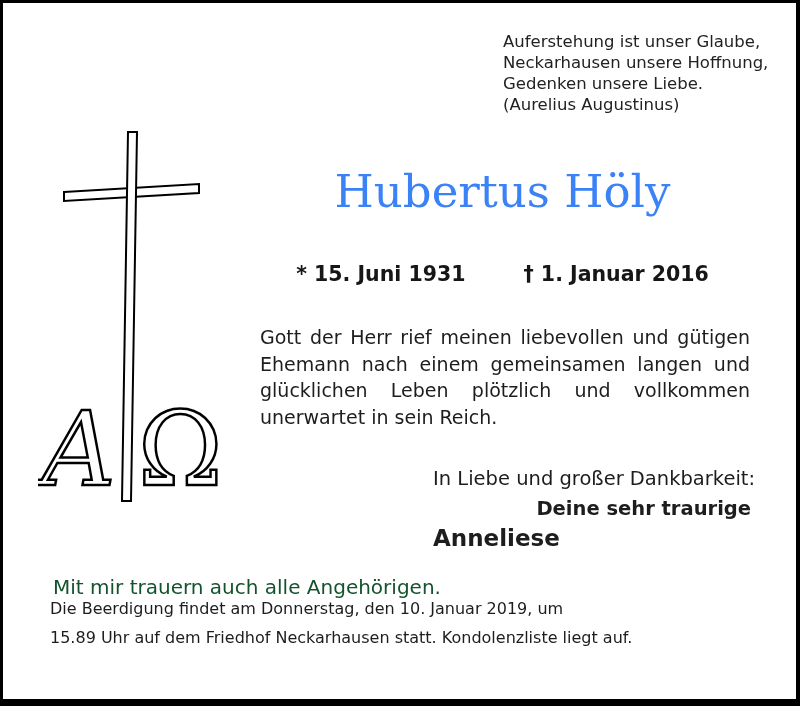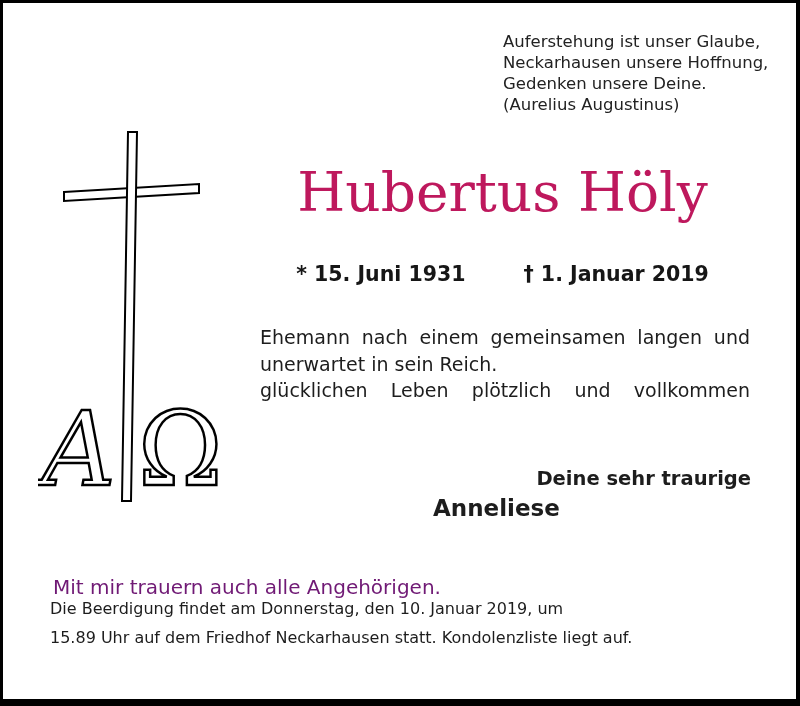--- a/index.html
+++ b/index.html
@@ -36,24 +36,24 @@
     top: 122px;
   }
   
   .deceased-name {
     position: absolute;
     left: 242px;
     top: 152px;
     width: 515px;
     text-align: center;
     font-family: "DejaVu Serif", "Liberation Serif", serif;
-    font-size: 55px;
+    font-size: 45px;
     line-height: 74px;
     font-weight: 500;
-    color: #be185d;
+    color: #3b82f6;
     white-space: nowrap;
   }
   
   .dates-row {
     position: absolute;
     left: 242px;
     top: 259px;
     width: 515px;
     display: flex;
     justify-content: center;
@@ -103,21 +103,21 @@
     font-size: 23px;
     text-align: left;
     line-height: 28px;
   }
   
   .mourners {
     position: absolute;
     left: 50px;
     top: 572px;
     font-size: 20px;
-    color: #701a75;
+    color: #14532d;
     white-space: nowrap;
   }
   
   .funeral-info {
     position: absolute;
     left: 47px;
     top: 592px;
     width: 735px;
     font-size: 16px;
     line-height: 28.5px;
@@ -127,51 +127,53 @@
   }
 </style>
 </head>
 <body>
 
 <div class="notice">
 
   <div class="epigraph">
     <div>Auferstehung ist unser Glaube,</div>
     <div>Neckarhausen unsere Hoffnung,</div>
-    <div>Gedenken unsere Deine.</div>
+    <div>Gedenken unsere Liebe.</div>
     <div>(Aurelius Augustinus)</div>
   </div>
 
   <div class="cross-art">
     <svg width="185" height="385" viewBox="0 0 185 385">
 
       <text x="4" y="360" font-family="DejaVu Serif, serif" font-style="italic" font-size="102" fill="#ffffff" stroke="#000000" stroke-width="2.5">Α</text>
 
       <text x="100" y="360" font-family="DejaVu Serif, serif" font-size="102" fill="#ffffff" stroke="#000000" stroke-width="2.5">Ω</text>
 
       <polygon points="26,67 161,59 161,68 26,76" fill="#ffffff" stroke="#000000" stroke-width="2"></polygon>
 
       <polygon points="90,7 99,7 93,376 84,376" fill="#ffffff" stroke="#000000" stroke-width="2"></polygon>
     </svg>
   </div>
 
   <div class="deceased-name">Hubertus Höly</div>
 
   <div class="dates-row">
     <span>* 15. Juni 1931</span>
-    <span>† 1. Januar 2019</span>
+    <span>† 1. Januar 2016</span>
   </div>
 
   <div class="body-text">
+    <div class="body-line">Gott der Herr rief meinen liebevollen und gütigen</div>
     <div class="body-line">Ehemann nach einem gemeinsamen langen und</div>
+    <div class="body-line">glücklichen Leben plötzlich und vollkommen</div>
     <div class="body-line last">unerwartet in sein Reich.</div>
-    <div class="body-line">glücklichen Leben plötzlich und vollkommen</div>
   </div>
 
   <div class="closing">
+    <div>In Liebe und großer Dankbarkeit:</div>
     <div class="bold-line">Deine sehr traurige</div>
     <div class="signature">Anneliese</div>
   </div>
 
   <div class="mourners">Mit mir trauern auch alle Angehörigen.</div>
 
   <div class="funeral-info">
     <div>Die Beerdigung findet am Donnerstag, den 10. Januar 2019, um</div>
     <div>15.89 Uhr auf dem Friedhof Neckarhausen statt. Kondolenzliste liegt auf.</div>
   </div>

